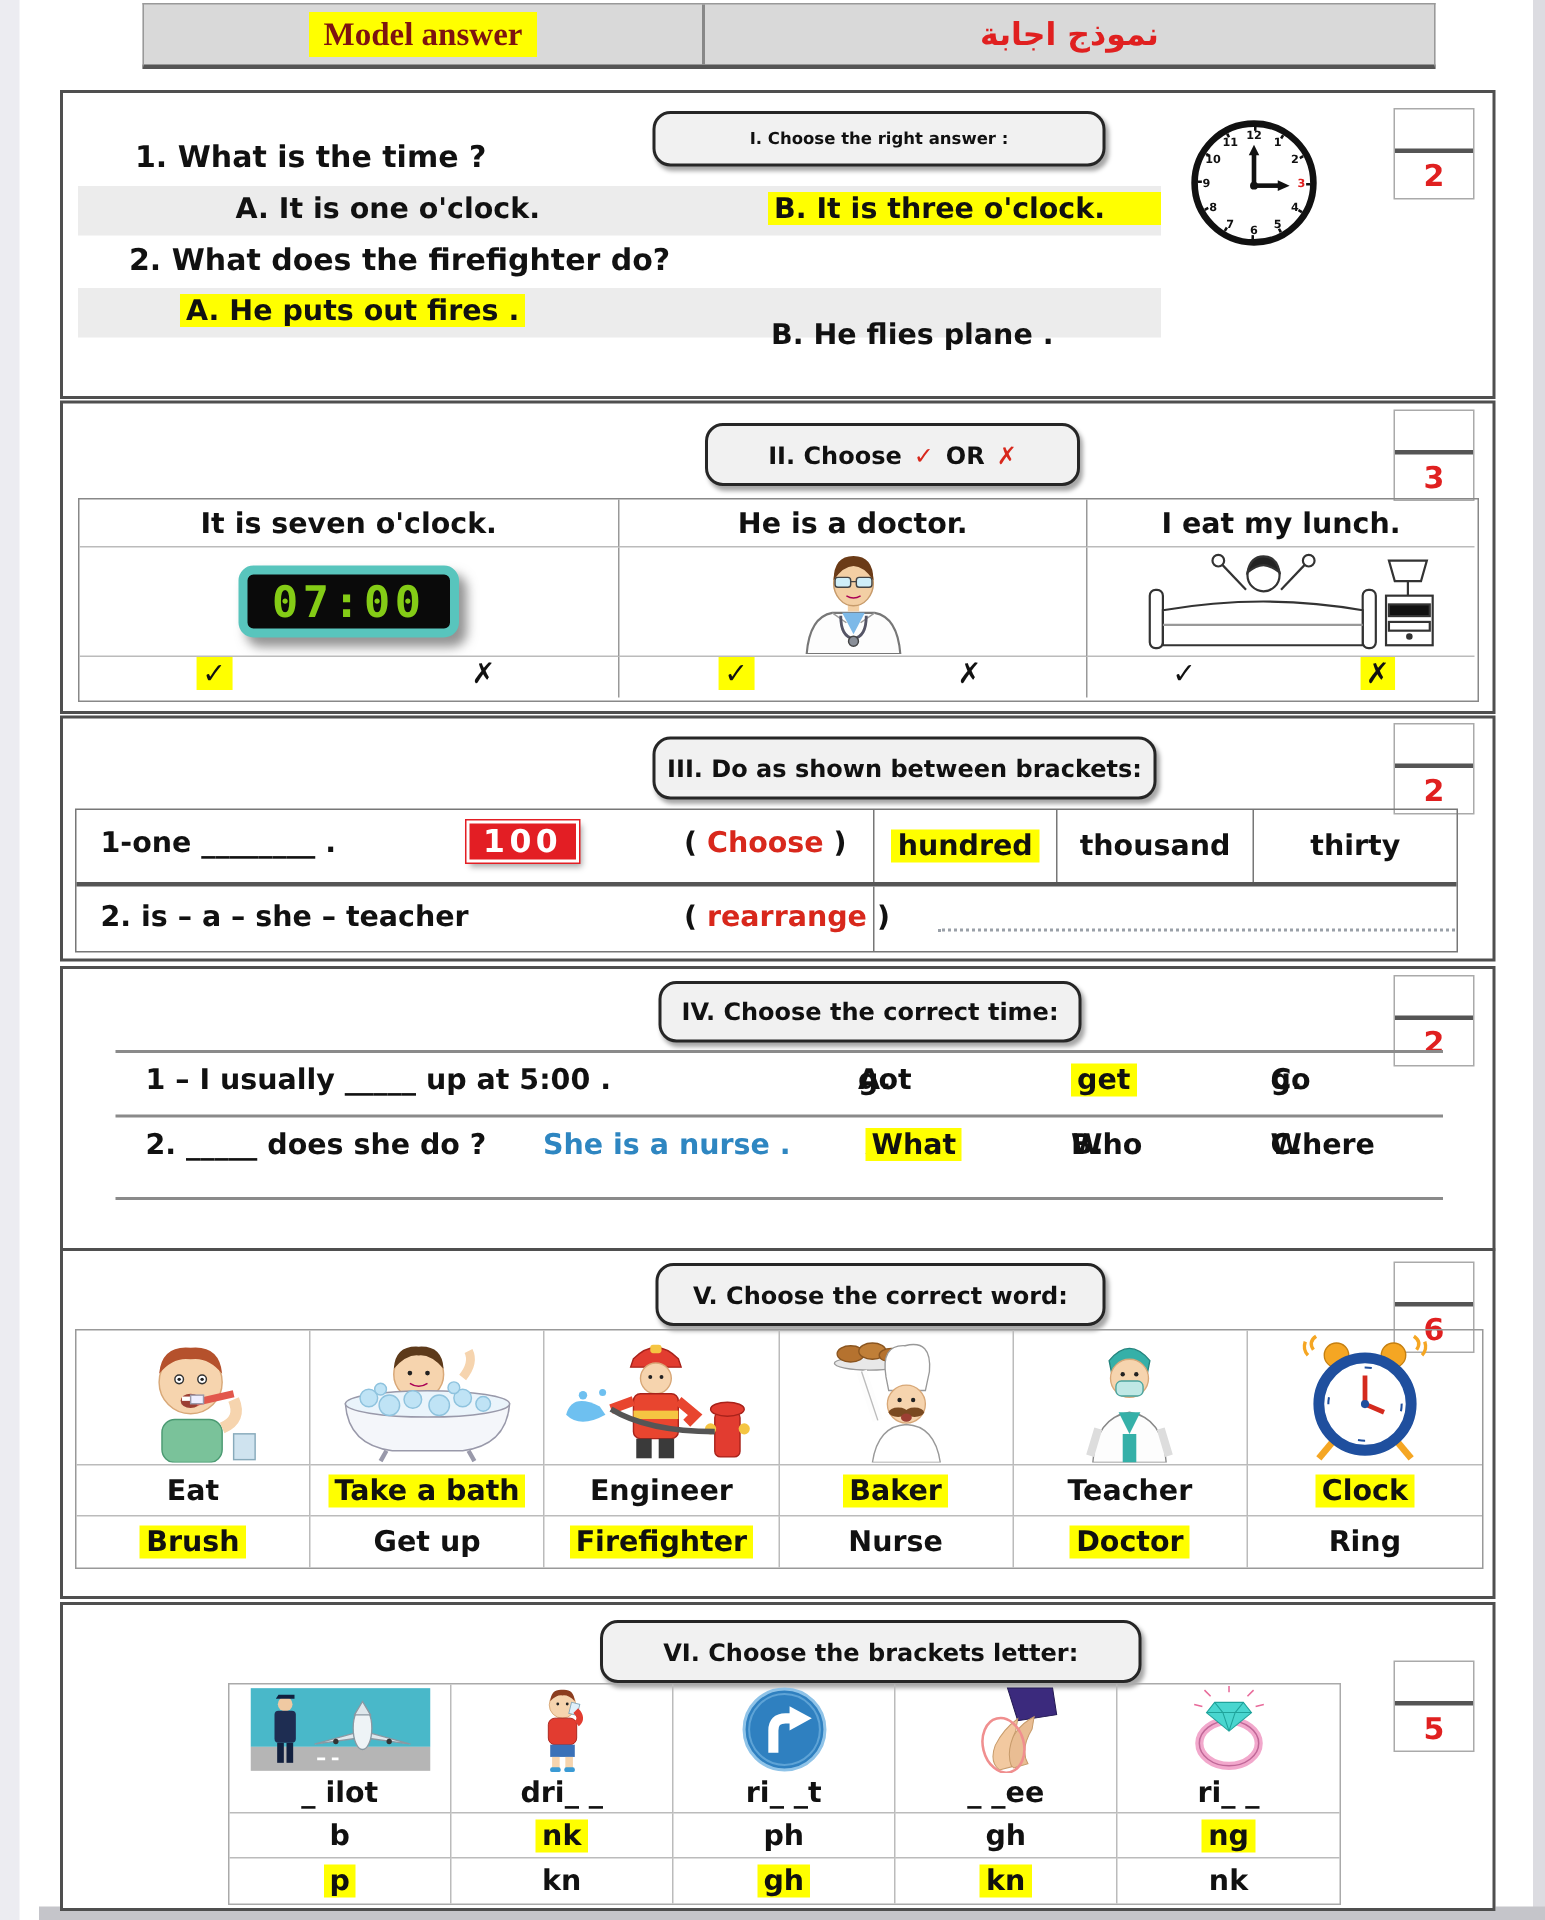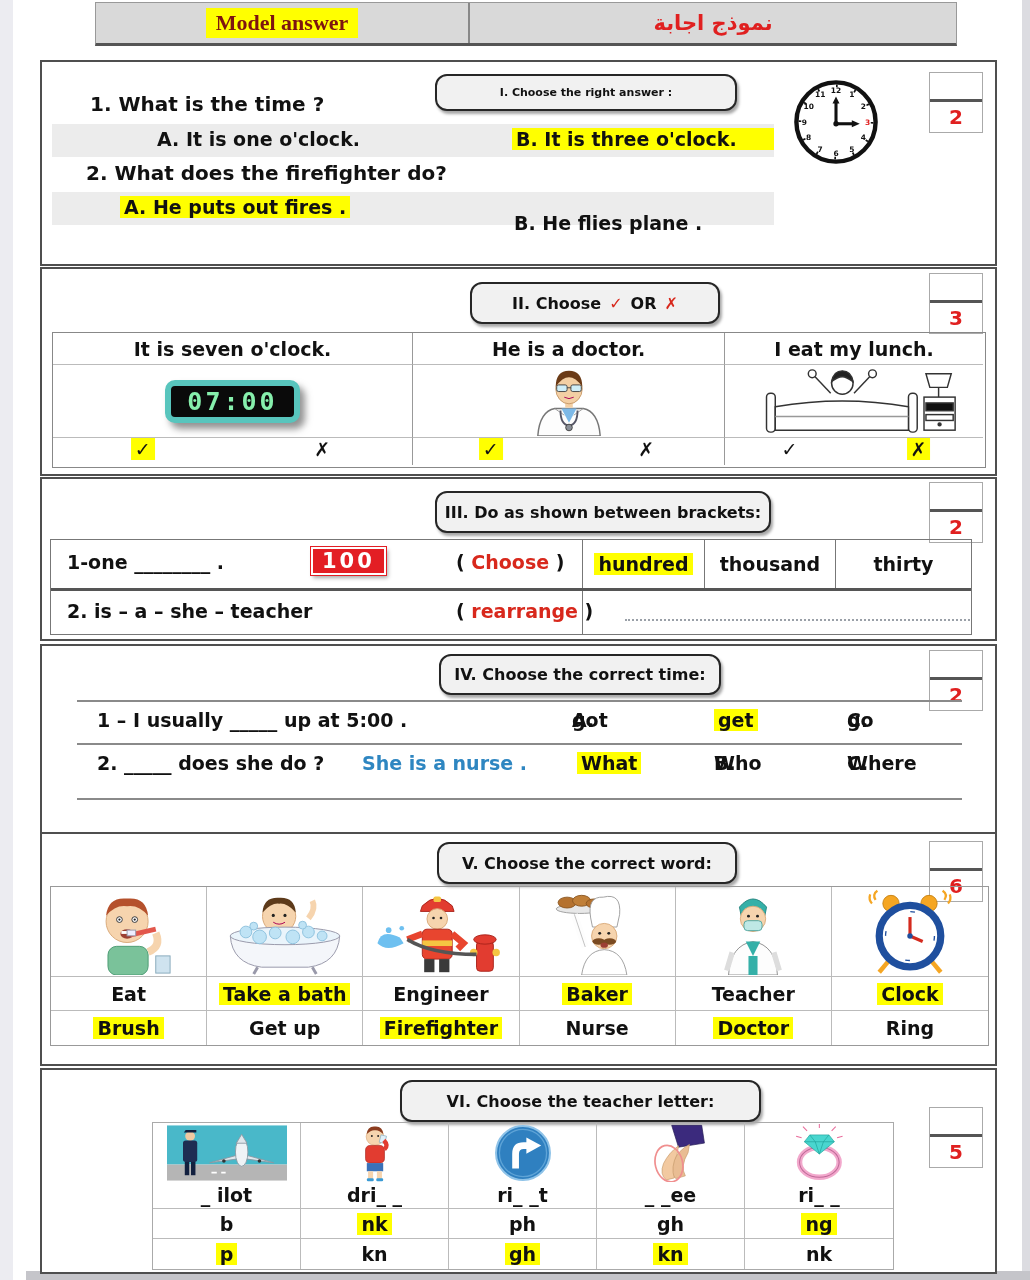--- a/index.html
+++ b/index.html
@@ -47,22 +47,22 @@
   .tbl2{position:absolute;left:10px;top:63px;width:932px;height:134px;border:1px solid #888;
         display:grid;grid-template-columns:360px 312px 258px;grid-template-rows:32px 73px 27px;}
   .tbl2 .cell{border-right:1px solid #999;border-bottom:1px solid #bbb;display:flex;
         align-items:center;justify-content:center;overflow:hidden;}
   .tbl2 .cell.lastc{border-right:none;}
   .tbl2 .cap{font-size:19px;font-weight:bold;}
   .tbl2 .mkcell{position:relative;border-bottom:none;}
   .mk{position:absolute;top:0px;font-size:19px;font-weight:bold;}
   .mk.l{left:25%;transform:translateX(-50%);}
   .mk.r{left:75%;transform:translateX(-50%);}
-  .digclock{background:#0a0a0a;border:6px solid #58c5bd;border-radius:10px;color:#86efac;
-        font-family:"DejaVu Sans Mono",monospace;font-size:25px;font-weight:bold;
+  .digclock{background:#0a0a0a;border:6px solid #58c5bd;border-radius:10px;color:#84cc16;
+        font-family:"DejaVu Sans Mono",monospace;font-size:29px;font-weight:bold;
         letter-spacing:3px;padding:1px 16px;box-shadow:5px 6px 7px rgba(120,120,120,.8);}
 
   
   #s3{top:477px;height:160px;}
   #s3 .pill{left:393px;top:12px;width:332px;height:38px;}
   #s3 .score{top:3px;}
   .tbl3{position:absolute;left:8px;top:60px;width:920px;border:1px solid #777;font-size:19px;font-weight:bold;}
   .tbl3 .r1{height:48px;display:flex;border-bottom:3px solid #555;}
   .tbl3 .r2{height:43px;display:flex;gap:40px;}
   .tbl3 .c1{width:531px;position:relative;border-right:1px solid #777;}
@@ -479,21 +479,21 @@
       <div class="cell lastr">
           <span class="yl">Doctor</span>
         </div>
       <div class="cell lastr lastc">
           <span>Ring</span>
         </div>
     </div>
   </div>
 
   <div class="sec" id="s6">
-    <div class="pill">VI. Choose the teacher letter:</div>
+    <div class="pill">VI. Choose the brackets letter:</div>
     <div class="score">
       <div class="t"></div>
       <div class="n">5</div>
     </div>
     <div class="tbl6">
 
       <div class="cell picword">
         <div class="im">
           <svg width="120" height="58" viewBox="0 0 135 62">
             <rect width="135" height="44" fill="#49b8c9"></rect>

